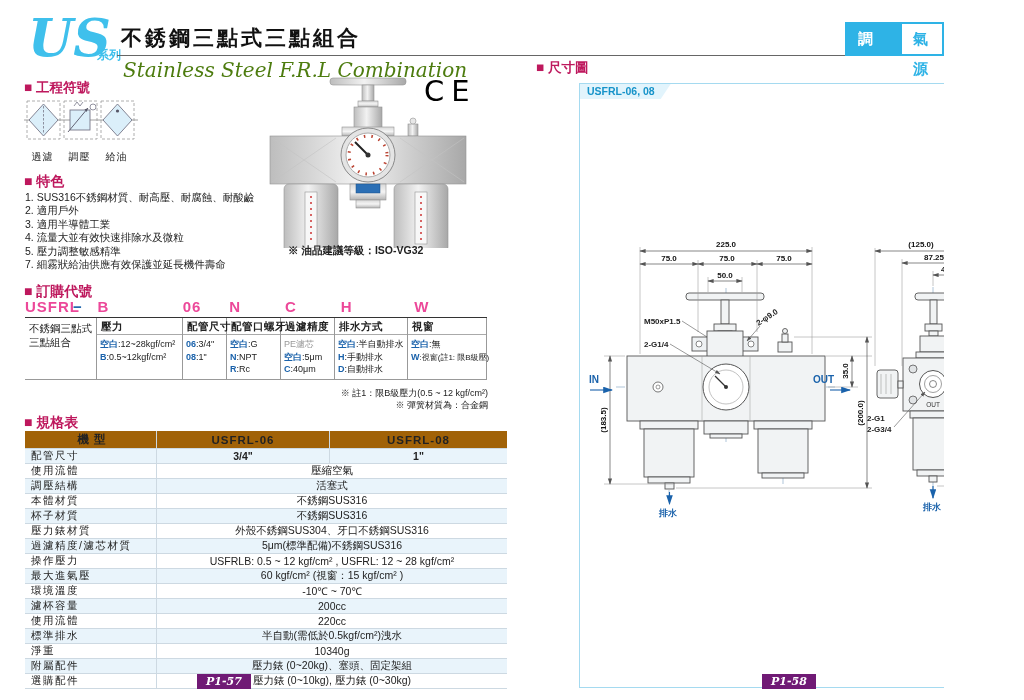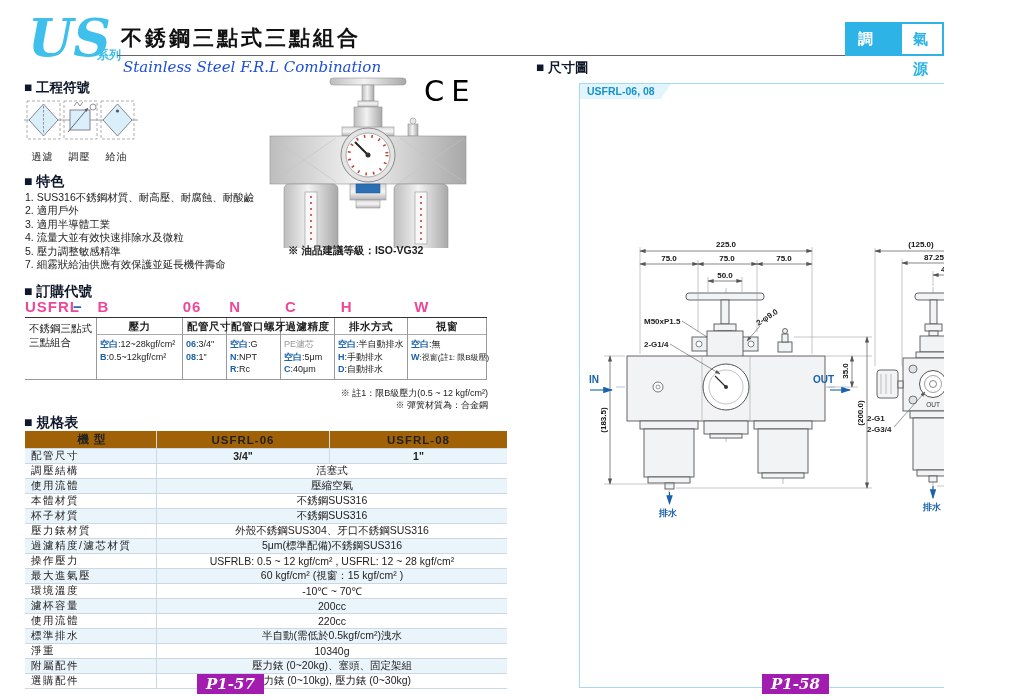--- a/index.html
+++ b/index.html
@@ -6,62 +6,62 @@
   .page{position:relative;width:944px;height:700px;background:#fff;overflow:hidden;
         font-family:"Liberation Sans",sans-serif;color:#222;}
   .abs{position:absolute;}
 
   
   .logo{font-family:"DejaVu Serif",serif;font-style:italic;font-weight:bold;
         font-size:52px;color:#3fc0ec;line-height:1;}
   .series-suffix{font-size:12px;font-weight:bold;color:#3fc0ec;}
   .title{font-size:21px;font-weight:bold;letter-spacing:3px;color:#111;}
   .rule{border-top:1.6px solid #666;}
-  .subtitle{font-family:"DejaVu Serif",serif;font-style:italic;font-size:15px;color:#1d4ed8;}
+  .subtitle{font-family:"DejaVu Serif",serif;font-style:italic;font-size:20px;color:#4d7c0f;}
   .badges{display:flex;border:2px solid #2eb3e6;height:30px;}
   .badge{font-size:15px;font-weight:bold;letter-spacing:3px;line-height:30px;padding:0 11px;}
   .badge.l{background:#2eb3e6;color:#fff;}
   .badge.r{background:#fff;color:#2eb3e6;}
   .ce{font-family:"DejaVu Sans",sans-serif;font-size:29px;font-weight:500;letter-spacing:7px;color:#000;}
 
-  .h2{font-size:13.5px;font-weight:bold;color:#0f172a;}
+  .h2{font-size:13.5px;font-weight:bold;color:#be185d;}
 
   
   .features li{font-size:10.5px;line-height:13.4px;list-style:none;}
   .features ul{margin:0;padding:0;}
   .oilnote{font-size:10.5px;font-weight:bold;}
 
   
   .symlabels{display:flex;width:112px;font-size:10px;}
   .symlabels span{width:37px;text-align:center;letter-spacing:1px;}
 
   
   .ocodes{display:flex;height:19px;position:relative;}
   .ocodes .c{font-size:15px;font-weight:bold;color:#ec4899;letter-spacing:1px;}
   .odash{position:absolute;left:48px;top:0;font-size:15px;font-weight:bold;color:#1a62ab;}
   .obody{display:flex;border-top:1.6px solid #333;border-bottom:1px solid #999;}
   .ocol{border-right:1px solid #999;box-sizing:border-box;}
-  .olabel{font-size:10.5px;font-weight:bold;padding:2px 4px 1px;border-bottom:1px solid #aaa;height:13px;letter-spacing:.5px;white-space:nowrap;text-align:center;}
+  .olabel{font-size:10.5px;font-weight:bold;padding:2px 4px 1px;border-bottom:1px solid #aaa;height:13px;letter-spacing:.5px;white-space:nowrap;}
   .oopts{padding:3px 3px;font-size:9px;line-height:12.5px;white-space:nowrap;}
   .okey{color:#1a62ab;font-weight:bold;}
   .opegray{color:#999;}
   .oname{font-size:10.5px;padding:3px 4px;line-height:14px;}
   .onotes{font-size:9px;line-height:11.5px;text-align:right;}
 
   
   table.spec{border-collapse:collapse;width:482px;font-size:10.5px;}
   table.spec td{height:13.1px;padding:0 3px;text-align:center;border-bottom:1px solid #cdd9e2;}
   table.spec tr.sp-head td{background:#a16207;font-weight:bold;font-size:11.5px;height:17px;letter-spacing:1px;}
   table.spec td.lab{width:122px;text-align:left;padding-left:6px;letter-spacing:1.5px;border-right:1px solid #cdd9e2;white-space:nowrap;}
   table.spec tbody tr:nth-child(even){background:#e9f4fb;}
   table.spec tr.split td.v2{border-left:1px solid #cdd9e2;}
   table.spec td.v1{width:166px;}
 
   
-  .pagenum{background:#a21caf;color:#fff;font-style:italic;font-size:15px;font-weight:bold;
+  .pagenum{background:#701a75;color:#fff;font-style:italic;font-size:11px;font-weight:bold;
            padding:1px 9px;font-family:"DejaVu Serif",serif;}
 
   
   .dimbox{border:1.5px solid #a5daf0;background:#fff;margin-left:44px;}
   .dimtab{position:absolute;left:0;top:0;background:#e2f4fc;color:#1693c9;font-weight:bold;
           font-size:10.5px;padding:1px 16px 2px 7px;
           clip-path:polygon(0 0,100% 0,calc(100% - 10px) 100%,0 100%);}
   svg text{font-family:"Liberation Sans",sans-serif;}
   .dtxt{font-size:8px;font-weight:bold;fill:#111;}
   .lbl{font-size:8px;font-weight:bold;fill:#222;}
@@ -254,26 +254,26 @@
         <td class="lab" style="text-align:center;">機  型</td>
         <td class="v1">USFRL-06</td>
         <td class="v2">USFRL-08</td>
       </tr>
       <tr class="split">
           <td class="lab">配管尺寸</td>
           <td class="v1" style="font-weight:bold;">3/4"</td>
           <td class="v2" style="font-weight:bold;">1"</td>
         </tr>
       <tr>
+          <td class="lab">使用流體</td>
+          <td colspan="2">壓縮空氣</td>
+        </tr>
+      <tr>
           <td class="lab">調壓結構</td>
           <td colspan="2">活塞式</td>
-        </tr>
-      <tr>
-          <td class="lab">使用流體</td>
-          <td colspan="2">壓縮空氣</td>
         </tr>
       <tr>
           <td class="lab">本體材質</td>
           <td colspan="2">不銹鋼SUS316</td>
         </tr>
       <tr>
           <td class="lab">杯子材質</td>
           <td colspan="2">不銹鋼SUS316</td>
         </tr>
       <tr>

